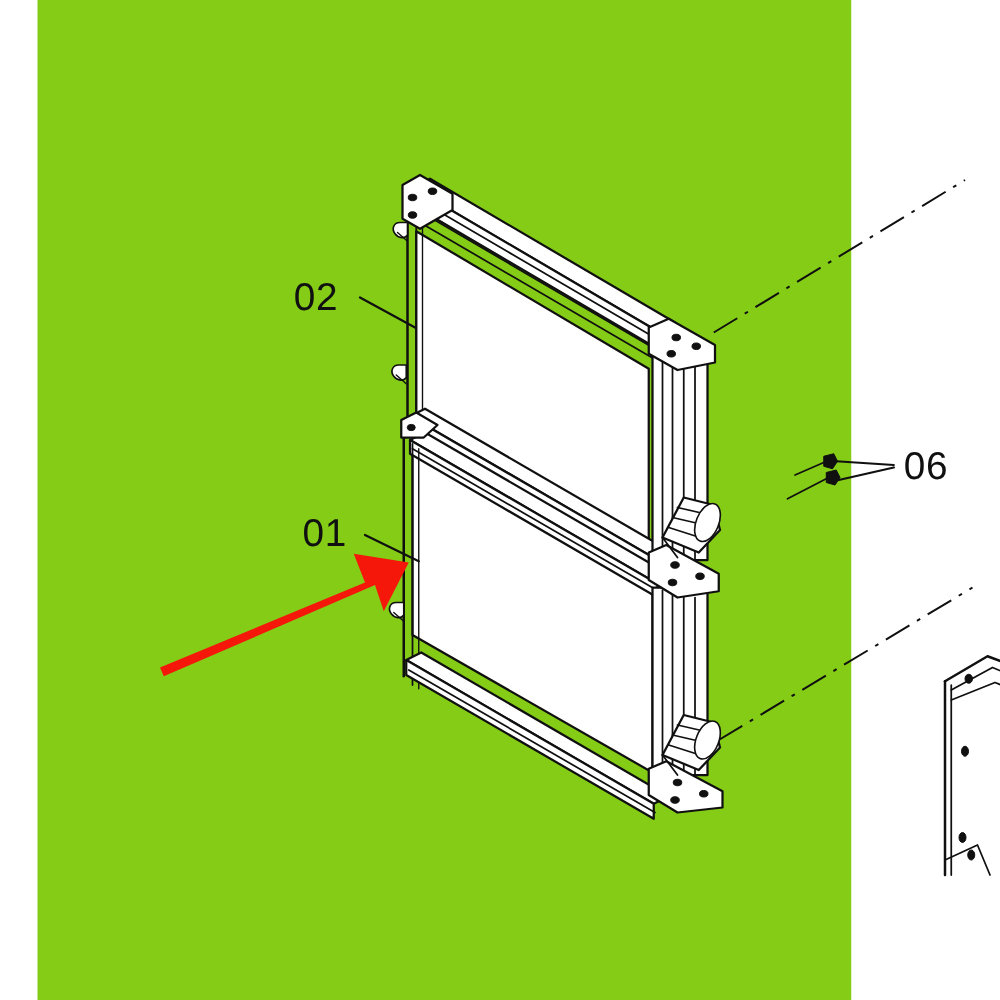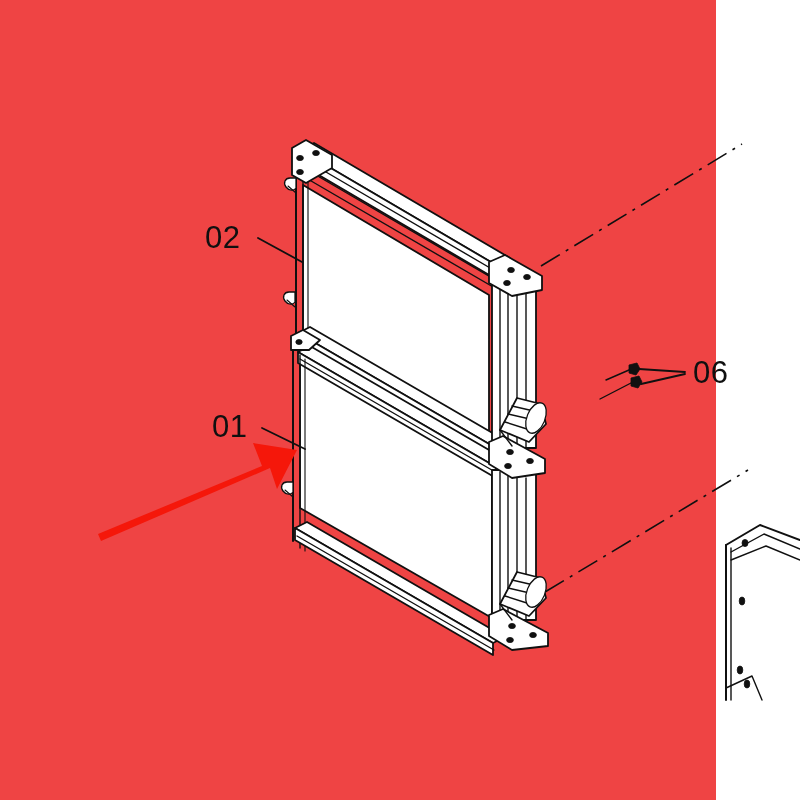--- a/index.html
+++ b/index.html
@@ -8,23 +8,24 @@
     background: #ffffff;
   }
   body {
     width: 800px;
     height: 800px;
     font-family: "Liberation Sans", sans-serif;
     overflow: hidden;
   }
   #diagram-root {
     position: relative;
-    width: 716px;
+    width: 651px;
     height: 800px;
-    background: #ef4444;
+    background: #84cc16;
+    margin-left: 30px;
   }
   svg#parts-svg {
     display: block;
     width: 800px;
     height: 800px;
   }
   .ln {
     fill: none;
     stroke: #101010;
     stroke-width: 2;

